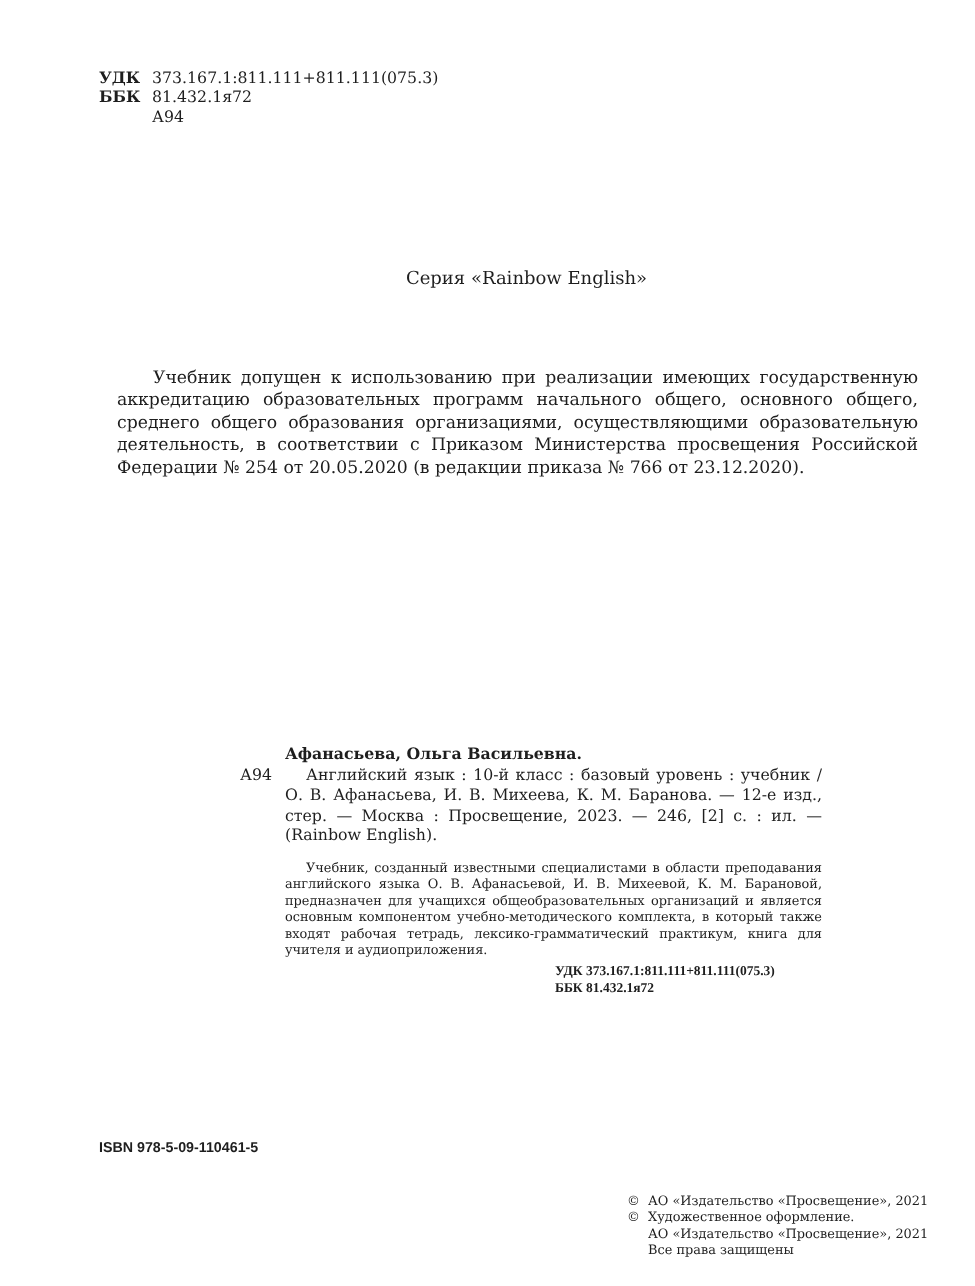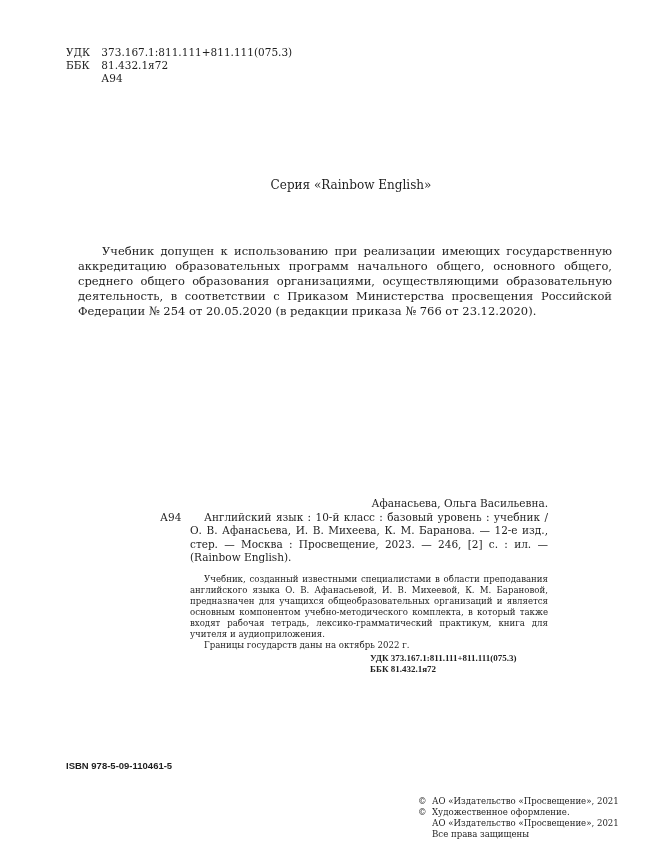--- a/index.html
+++ b/index.html
@@ -4,30 +4,30 @@
 <style>
   html, body { margin: 0; padding: 0; background: #ffffff; }
   body {
     width: 650px; height: 857px; position: relative; overflow: hidden;
     font-family: "DejaVu Serif", "Liberation Serif", serif;
     color: #1e1e1e;
   }
   .abs { position: absolute; }
   .codes { left: 66px; top: 46px; font-size: 10.5px; line-height: 13px; }
   .codes .row { white-space: nowrap; }
-  .codes .lbl { display: inline-block; width: 32px; }
+  .codes .lbl { display: inline-block; width: 32px; font-weight: bold; }
   .series { left: 0; width: 650px; top: 178px; text-align: center; font-size: 12px; padding-left: 26px; }
   .approval {
     left: 66px; width: 534px; top: 244px;
     font-size: 11.5px; line-height: 15px; text-align: justify;
     text-indent: 24px;
     margin-left: 12px;
   }
   .biblio { left: 190px; width: 358px; top: 497px; font-size: 10.5px; line-height: 13.5px; }
-  .biblio .author { font-weight: normal; text-align: right; }
+  .biblio .author { font-weight: bold; }
   .biblio .title { text-indent: 14px; text-align: justify; }
   .biblio .isbn { margin-top: 4px; text-indent: 14px; }
   .cutter { left: 160px; top: 511px; font-size: 10.5px; }
   .annot {
     left: 190px; width: 358px; top: 574px;
     font-size: 8.6px; line-height: 11px; text-align: justify;
   }
   .annot .p { text-indent: 14px; }
   .annot .indent { text-indent: 14px; }
   .annot .codes2 { margin-left: 180px; font-weight: bold; font-family: "Liberation Serif", serif; font-size: 9px; margin-top: 2px; }
@@ -60,21 +60,20 @@
 
 <div class="abs cutter">А94</div>
 
 <div class="abs biblio">
   <div class="author">Афанасьева, Ольга Васильевна.</div>
   <div class="title">Английский язык : 10-й класс : базовый уровень : учебник / О. В. Афанасьева, И. В. Михеева, К. М. Баранова. — 12-е изд., стер. — Москва : Просвещение, 2023. — 246, [2] с. : ил. — (Rainbow English).</div>
 </div>
 
 <div class="abs annot">
   <div class="p">Учебник, созданный известными специалистами в области преподавания английского языка О. В. Афанасьевой, И. В. Михеевой, К. М. Барановой, предназначен для учащихся общеобразовательных организаций и является основным компонентом учебно-методического комплекта, в который также входят рабочая тетрадь, лексико-грамматический практикум, книга для учителя и аудиоприложения.</div>
-  <div class="indent">Границы государств даны на октябрь 2022 г.</div>
   <div class="codes2">УДК 373.167.1:811.111+811.111(075.3)</div>
   <div class="codes2" style="margin-top:0">ББК 81.432.1я72</div>
 </div>
 
 <div class="abs isbn-bottom">ISBN 978-5-09-110461-5</div>
 
 <div class="abs copyright">
   <div class="row"><span class="sym">©</span><span>АО «Издательство «Просвещение», 2021</span></div>
   <div class="row"><span class="sym">©</span><span>Художественное оформление.</span></div>
   <div class="row"><span class="sym"></span><span>АО «Издательство «Просвещение», 2021</span></div>

